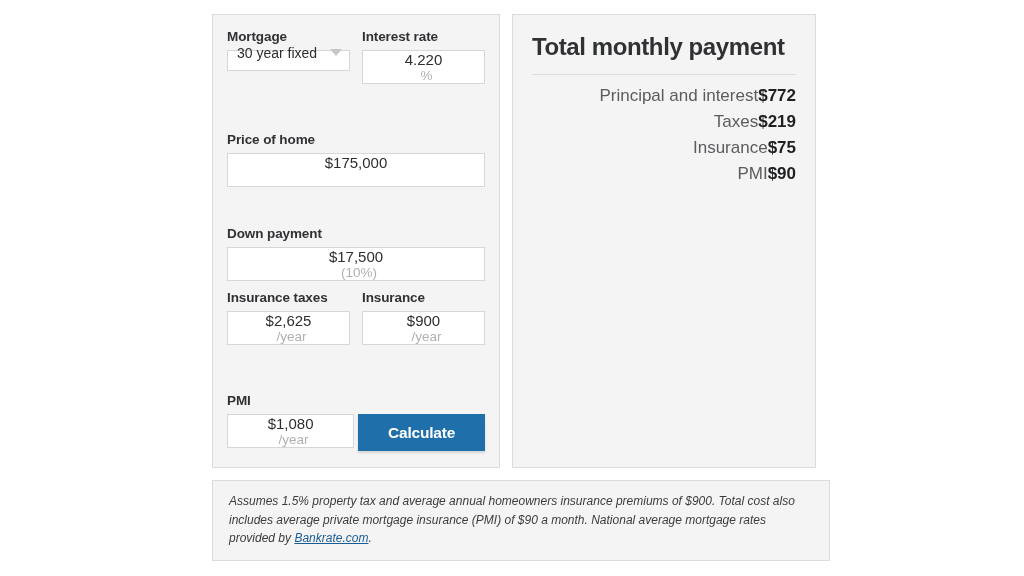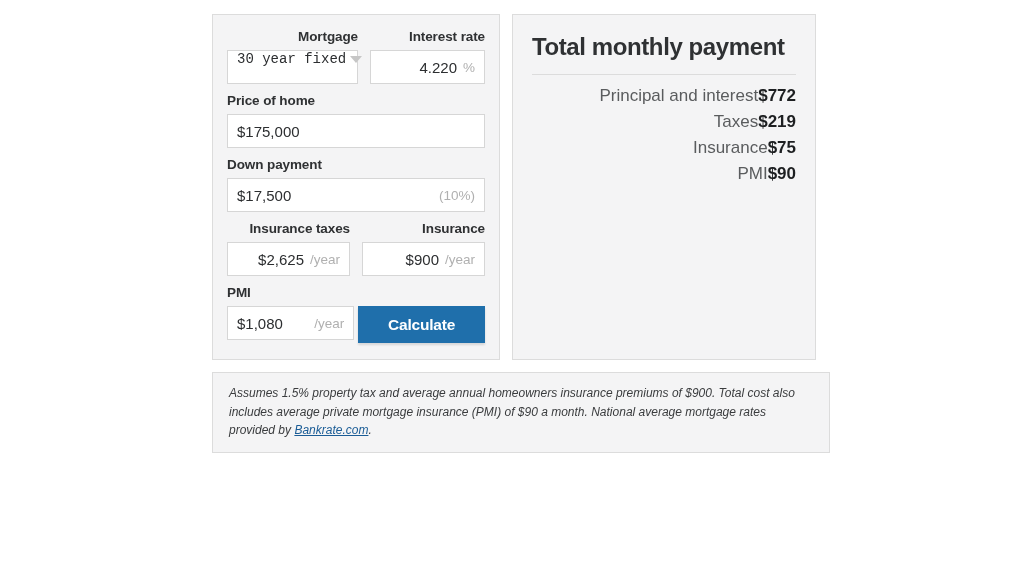--- a/index.html
+++ b/index.html
@@ -33,72 +33,71 @@
     width: 288px;
     box-sizing: border-box;
     background: #f4f4f5;
     border: 1px solid #dcdcdc;
     padding: 14px 14px 16px 14px;
   }
 
   .row {
     display: flex;
     gap: 12px;
-    text-align: right;
   }
 
   .field {
     margin-bottom: 9px;
   }
   .field.half { width: 131px; }
-  .field.full { width: 100%; }
+  .field.full { width: 100%; margin-top: 39px; }
 
   .label {
     font-size: 13.5px;
     font-weight: bold;
     color: #2f3133;
     margin-bottom: 6px;
     letter-spacing: -0.1px;
     white-space: nowrap;
   }
 
   .input-box {
     box-sizing: border-box;
     background: #ffffff;
     border: 1px solid #d6d6d6;
     height: 34px;
     display: flex;
     align-items: center;
     padding: 0 9px;
+    flex-direction: column;
   }
   .input-box .value {
     font-size: 15px;
     color: #2c2e30;
     flex: 1;
     white-space: nowrap;
     overflow: hidden;
   }
   .input-box .suffix {
     font-size: 13.5px;
     color: #b0b0b0;
     margin-left: 6px;
     white-space: nowrap;
   }
 
   
   .select-box {
     box-sizing: border-box;
     background: #ffffff;
     border: 1px solid #d6d6d6;
-    height: 34px;
+    height: 21px;
     display: flex;
     align-items: center;
     padding: 0 7px 16px 9px;
     cursor: pointer;
-    font-family: Liberation Mono, monospace;
   }
   .select-box .value {
     font-size: 14px;
     color: #2c2e30;
     flex: 1;
     white-space: nowrap;
   }
   .chevron {
     width: 0;
     height: 0;

